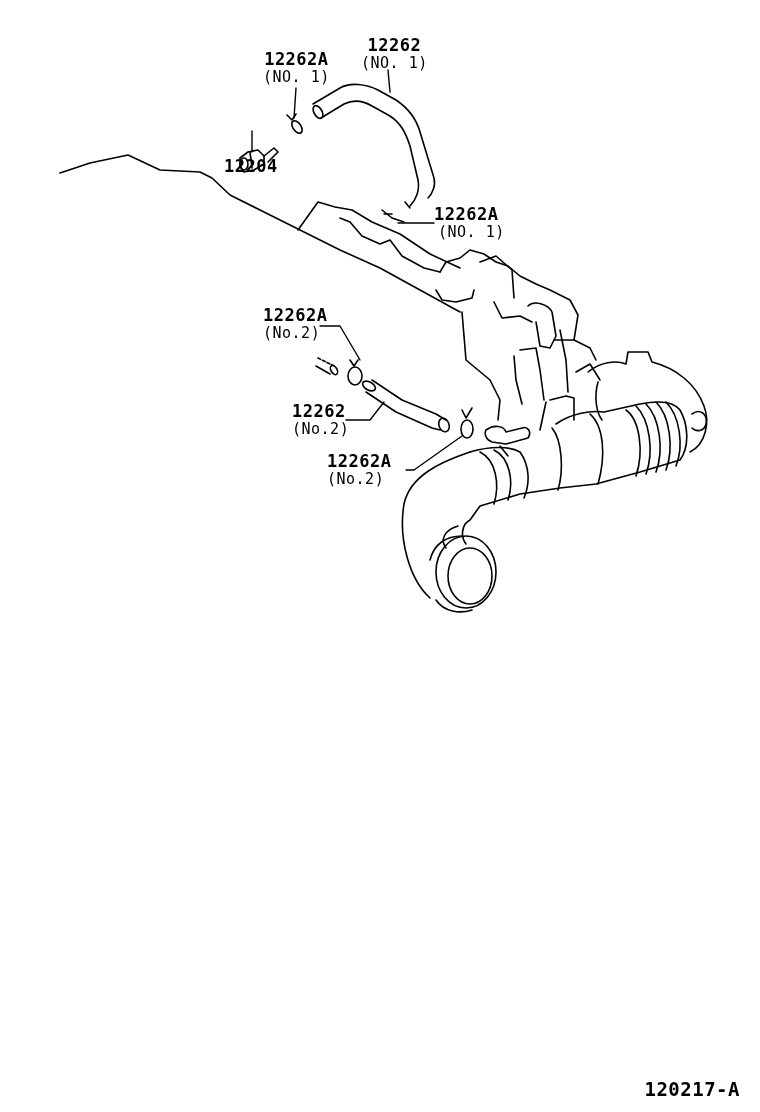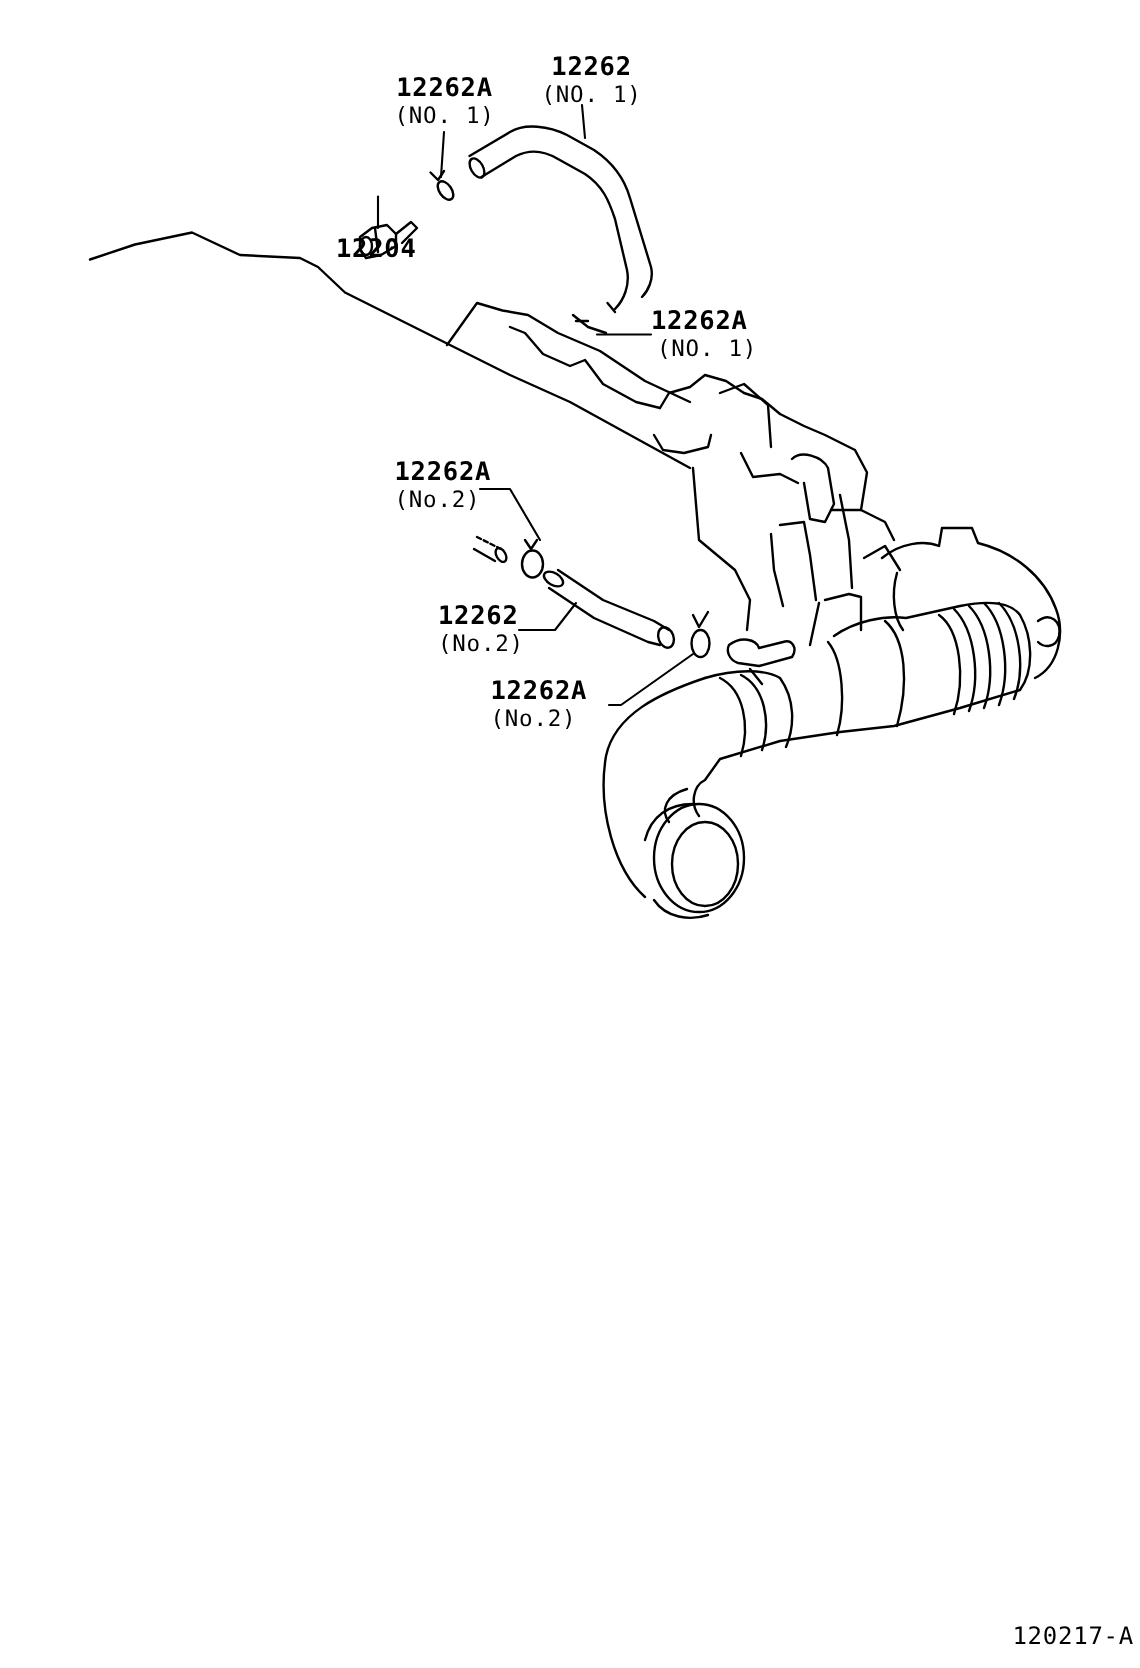--- a/index.html
+++ b/index.html
@@ -4,21 +4,21 @@
   <style>
     html, body { margin: 0; padding: 0; background: #ffffff; }
     body { width: 760px; height: 1112px; position: relative; overflow: hidden;
            font-family: "DejaVu Sans Mono", "Liberation Mono", monospace; color: #000; }
     #diagram { position: absolute; left: 0; top: 0; width: 760px; height: 1112px; }
     .lbl { position: absolute; font-family: "DejaVu Sans Mono", "Liberation Mono", monospace;
            font-size: 16px; line-height: 18px; color: #000; white-space: nowrap; letter-spacing: 0.5px; }
     .lbl .pn { display: block; font-weight: bold; font-size: 17px; }
     .lbl .sub { display: block; font-size: 15px; }
     .lbl.center { text-align: center; }
-    .figno { position: absolute; right: 4px; bottom: 12px; font-size: 16px; font-weight: normal;
+    .figno { position: absolute; right: 20px; bottom: 12px; font-size: 19px; font-weight: bold;
              font-family: "DejaVu Sans Mono", "Liberation Mono", monospace; letter-spacing: 0.5px; }
   </style>
 </head>
 <body>
 
 <svg id="diagram" viewBox="0 0 760 1112" xmlns="http://www.w3.org/2000/svg" fill="none" stroke="#000" stroke-width="1.6" stroke-linecap="round" stroke-linejoin="round">
 
   <g>
     <path d="M60 173 L90 163 L128 155 L160 170 L200 172 L212 178 L230 195 L260 210 L300 230 L340 250 L380 268 L420 290 L460 312"></path>
     <path d="M298 230 L318 202 L335 207 L352 210 L372 222 L400 234 L430 254 L460 268"></path>

